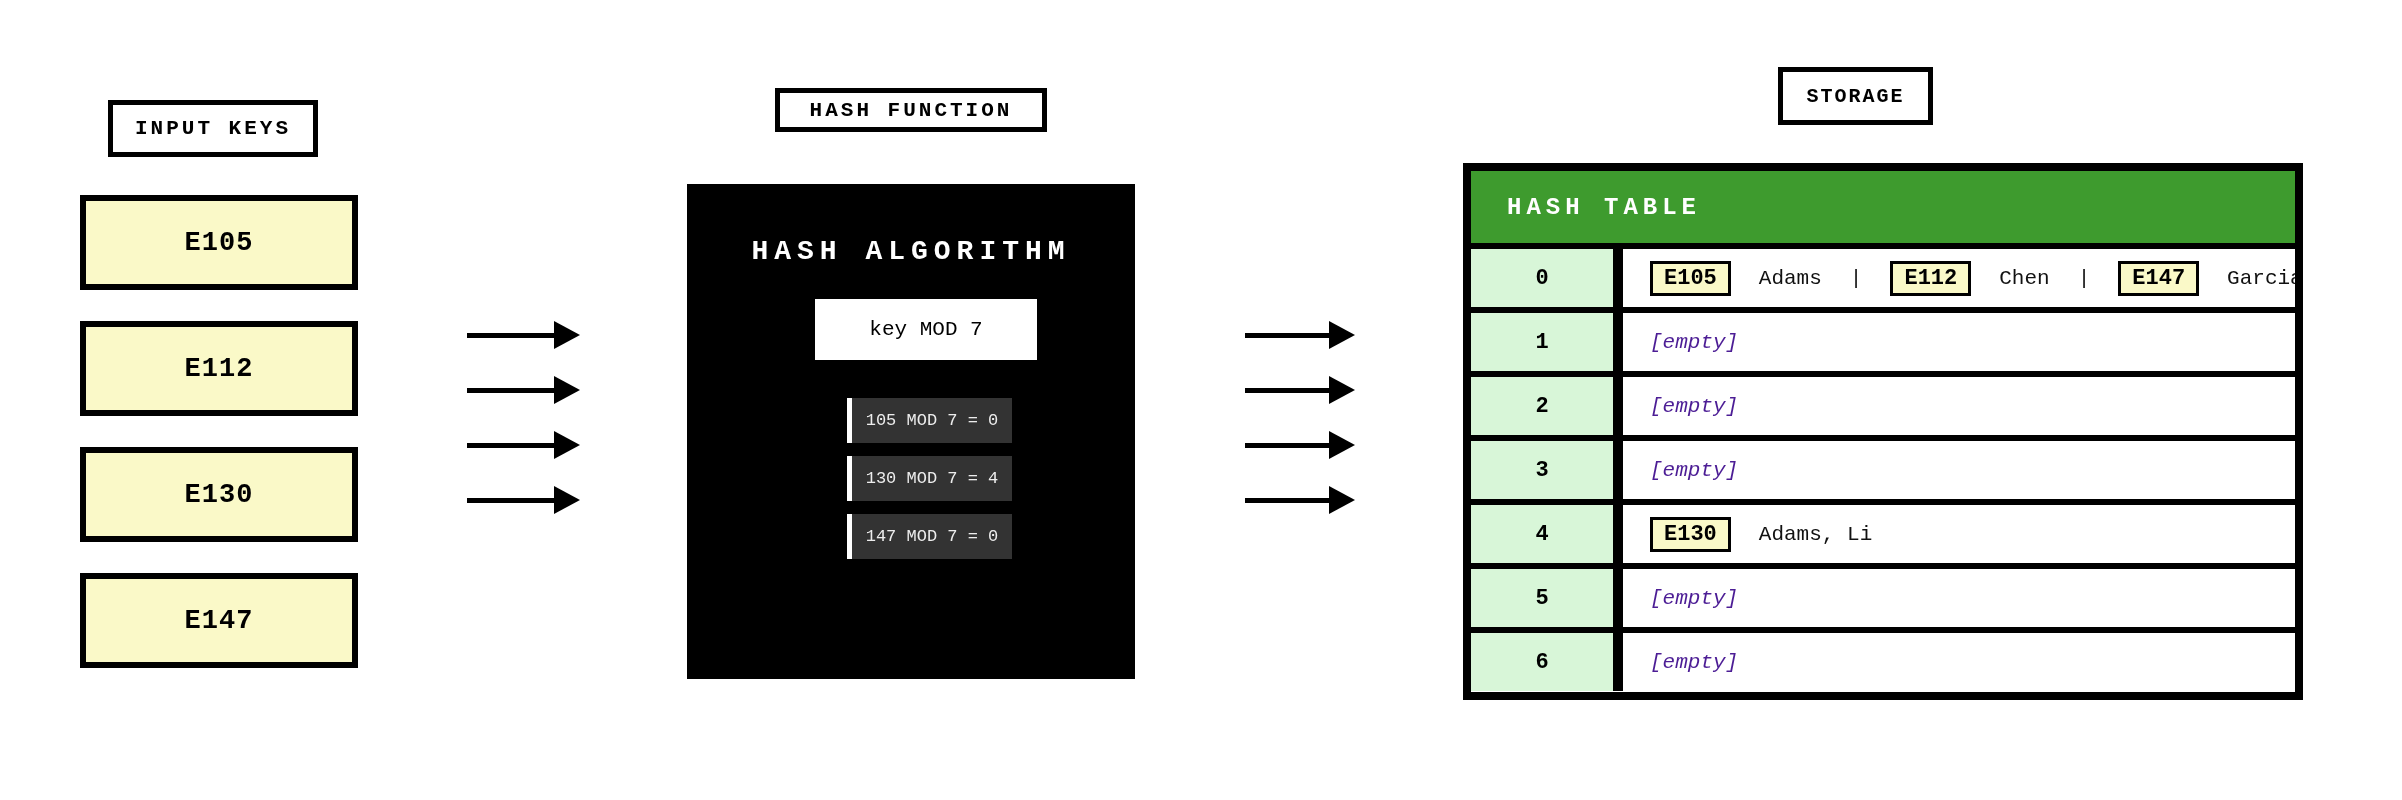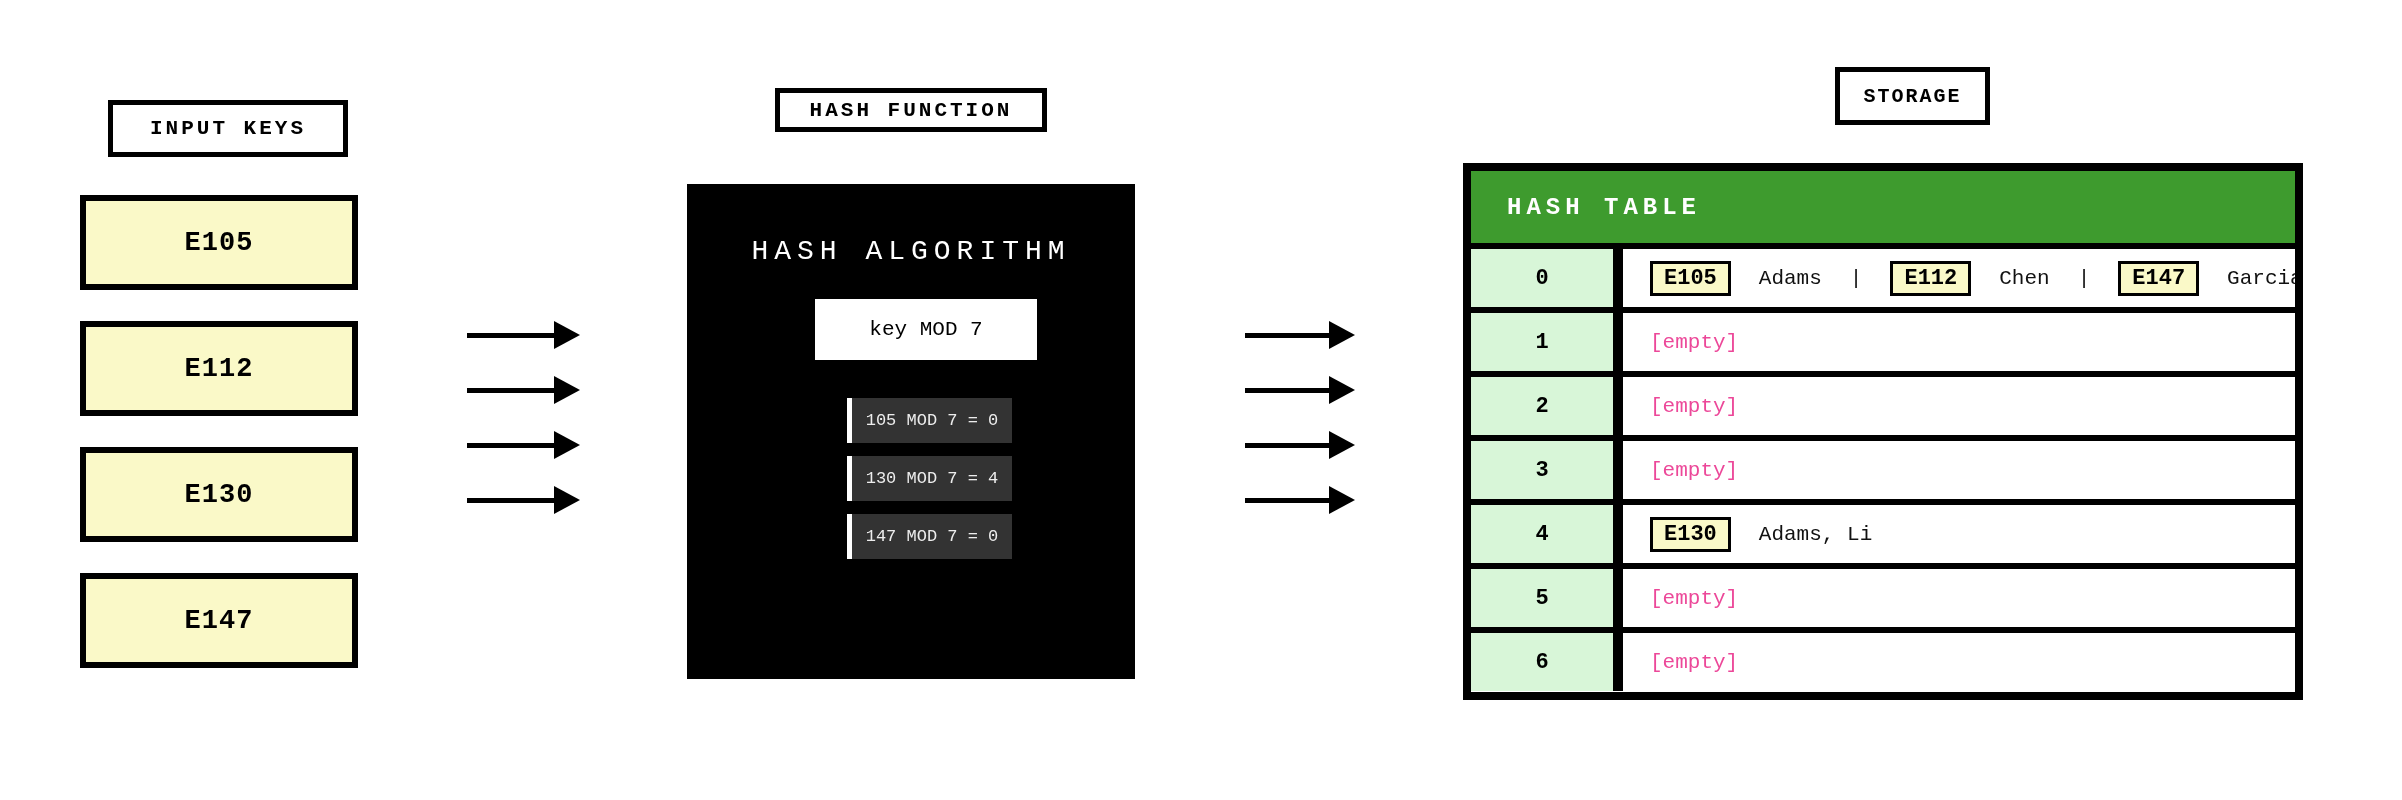--- a/index.html
+++ b/index.html
@@ -15,23 +15,23 @@
   
   .section-label {
     position: absolute;
     border: 5px solid #000000;
     background: #FFFFFF;
     display: flex; align-items: center; justify-content: center;
     font-weight: bold;
     letter-spacing: 3px;
     font-size: 21px;
   }
-  #label-input-keys   { left: 108px;  top: 100px; width: 240px; height: 57px; }
+  #label-input-keys   { left: 108px;  top: 100px; width: 210px; height: 57px; }
   #label-hash-function{ left: 775px;  top: 88px;  width: 272px; height: 44px; }
-  #label-storage      { left: 1835px; top: 67px;  width: 155px; height: 58px; font-size: 20px; letter-spacing: 2px; font-family: Liberation Mono, monospace; }
+  #label-storage      { left: 1778px; top: 67px;  width: 155px; height: 58px; font-size: 20px; letter-spacing: 2px; font-family: Liberation Mono, monospace; }
 
   
   #input-keys { position: absolute; left: 80px; top: 195px; }
   .key-box {
     width: 278px; height: 95px;
     border: 6px solid #000000;
     background: #FAF9C8;
     display: flex; align-items: center; justify-content: center;
     font-size: 27px; font-weight: bold; letter-spacing: 1px;
     margin-bottom: 31px;
@@ -54,21 +54,21 @@
 
   
   #hash-box {
     position: absolute; left: 687px; top: 184px;
     width: 448px; height: 495px;
     background: #000000;
   }
   #hash-box-title {
     position: absolute; top: 52px; left: 0; width: 100%;
     text-align: center;
-    color: #FFFFFF; font-weight: normal; font-size: 28px; letter-spacing: 6px;
+    color: #FFFFFF; font-weight: bold; font-size: 28px; letter-spacing: 6px;
   }
   #hash-formula {
     position: absolute; left: 128px; top: 115px;
     width: 222px; height: 61px;
     background: #FFFFFF;
     display: flex; align-items: center; justify-content: center;
     font-size: 21px; color: #000000;
   }
   #hash-calcs { position: absolute; left: 123px; top: 214px; width: 202px; padding-left: 37px; }
   .calc-row {
@@ -113,21 +113,21 @@
   .ht-chip {
     display: inline-block;
     background: #FAF9C8;
     border: 3px solid #000000;
     padding: 2px 11px;
     font-weight: bold; font-size: 22px;
     margin-right: 28px;
   }
   .ht-name { color: #111111; margin-right: 28px; }
   .ht-sep  { color: #111111; margin-right: 28px; }
-  .ht-empty { color: #ec4899; }
+  .ht-empty { color: #4c1d95; font-style: italic; }
 </style>
 </head>
 <body>
 
 <div class="section-label" id="label-input-keys">INPUT KEYS</div>
 <div class="section-label" id="label-hash-function">HASH FUNCTION</div>
 <div class="section-label" id="label-storage">STORAGE</div>
 
 <div id="input-keys">
     <div class="key-box">E105</div>

